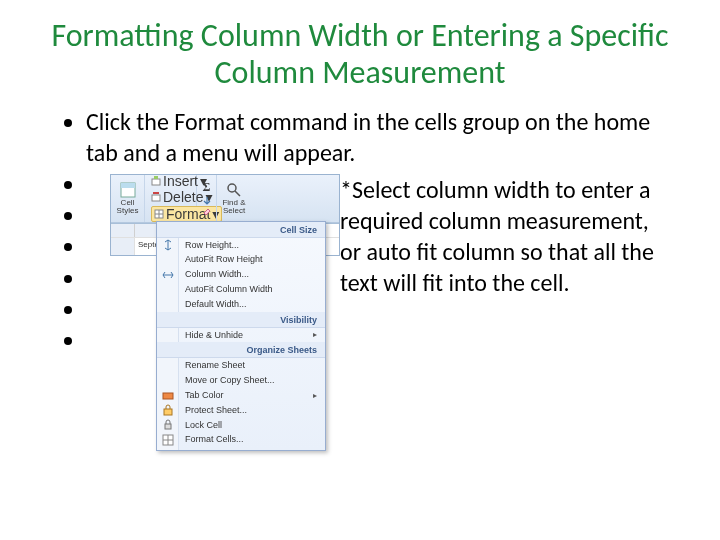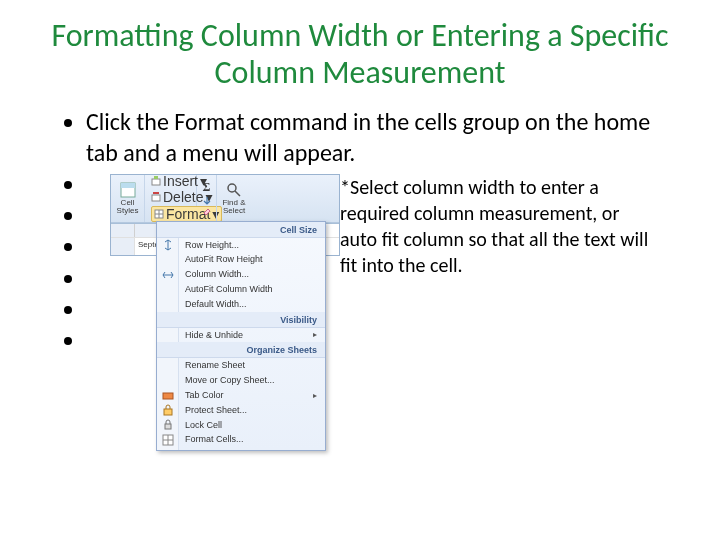--- a/index.html
+++ b/index.html
@@ -40,21 +40,21 @@
     color: #000;
   }
   .bullets > li { margin: 0; }
   .bullets > li.empty { min-height: 31px; }
   .first-bullet { margin-bottom: 2px; }
   .right-text {
     position: absolute;
     top: 68px;
     left: 290px;
     width: 320px;
-    font-size: 20px;
+    font-size: 24px;
     line-height: 1.3;
   }
   
   .ribbon-shot {
     position: absolute;
     top: 68px;
     left: 60px;
     width: 230px;
     background: #d6e3f2;
     border: 1px solid #9ab3d0;

